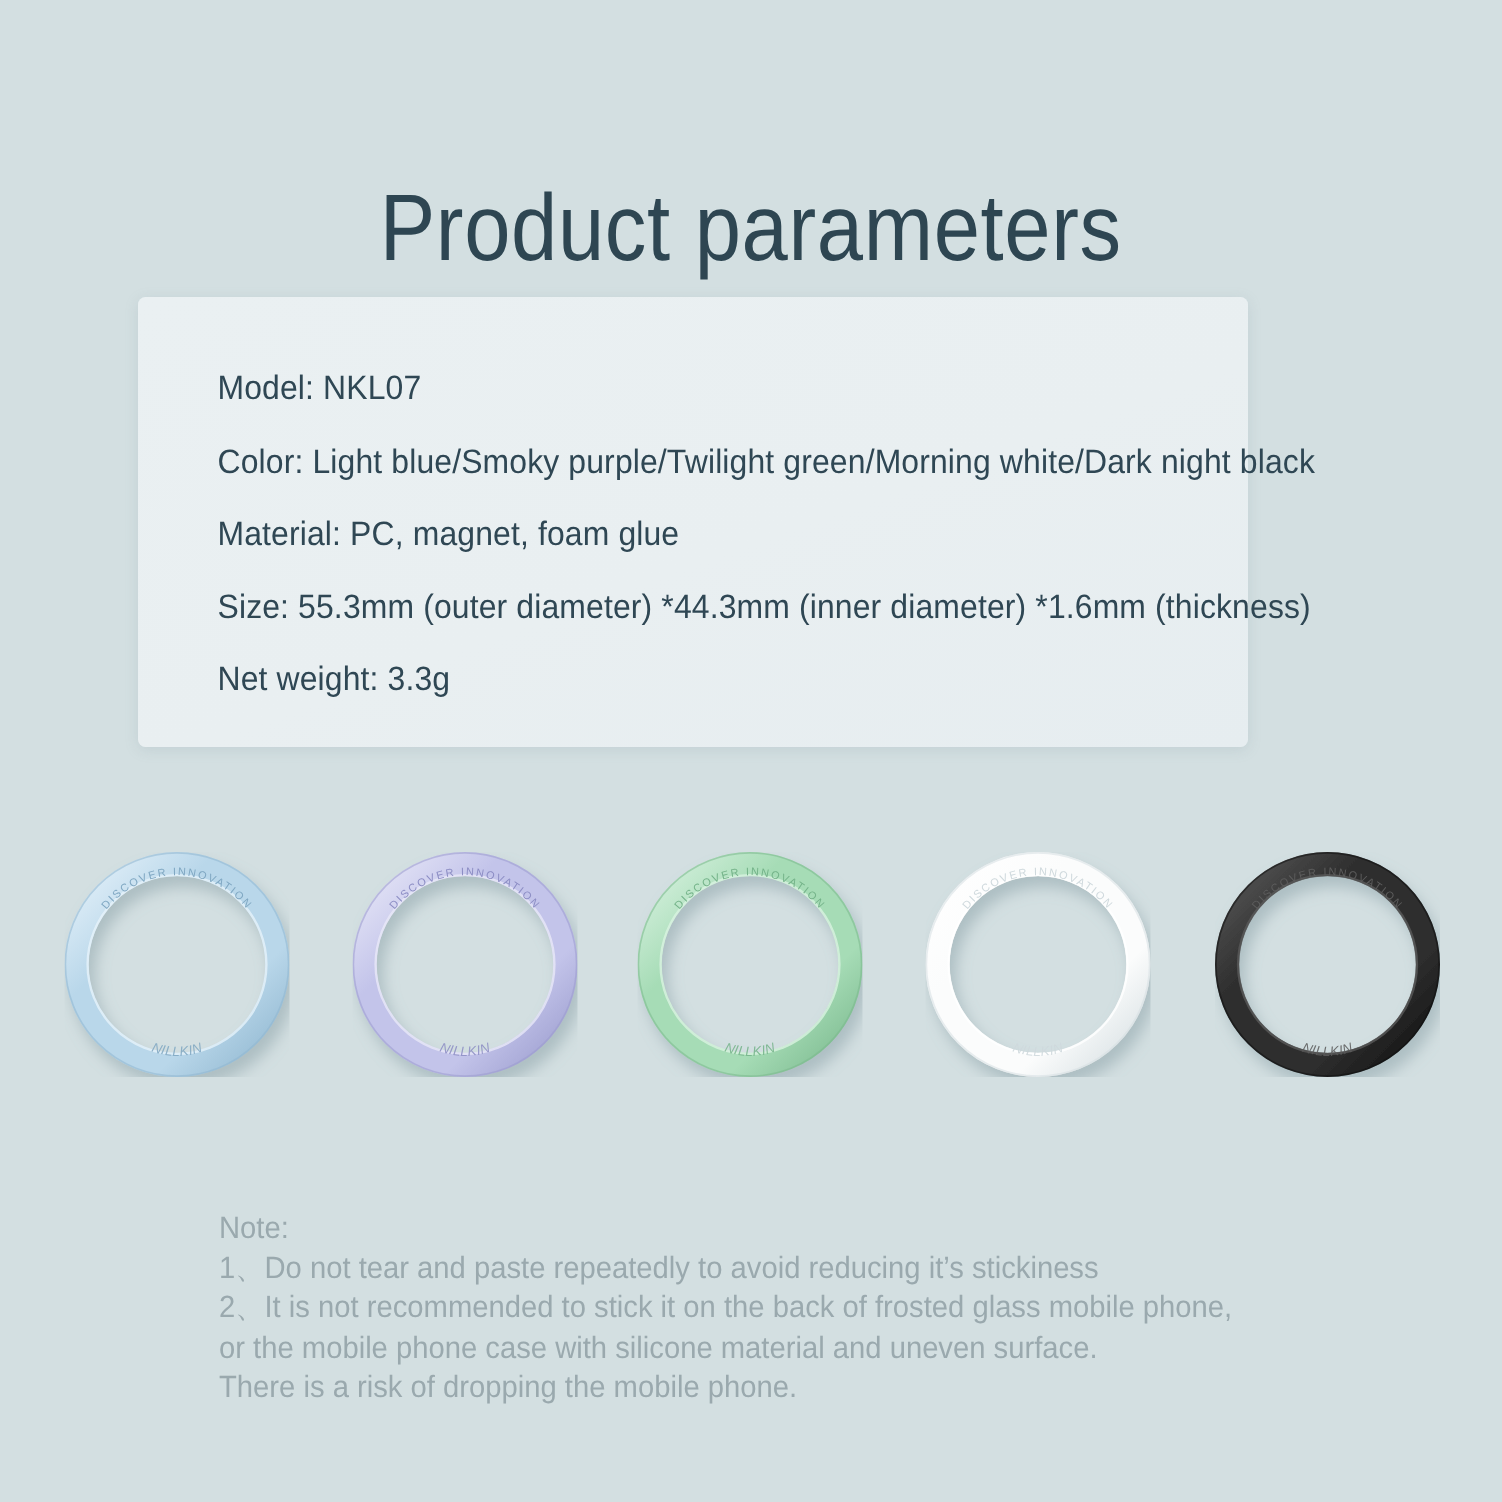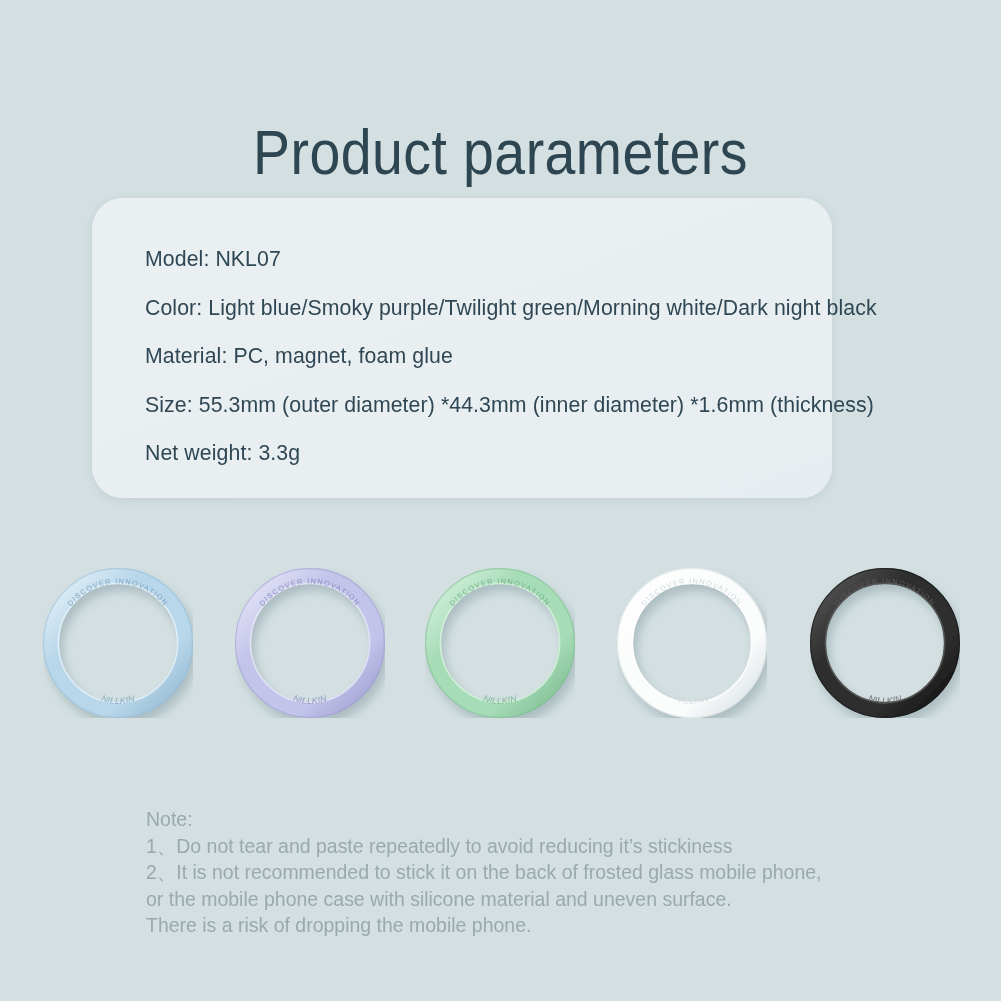--- a/index.html
+++ b/index.html
@@ -32,21 +32,21 @@
     white-space: nowrap;
   }
 
   
   .spec-card {
     position: absolute;
     left: 92px;
     top: 198px;
     width: 740px;
     height: 300px;
-    border-radius: 31px;
+    border-radius: 5px;
     background: linear-gradient(160deg, #eaf0f2 0%, #e9eff1 55%, #e6edf0 100%);
     box-shadow: 0 2px 9px rgba(120, 145, 155, 0.18);
   }
   .spec-list {
     position: absolute;
     left: 53px;
     top: 37px;
     right: 26px;
   }
   .spec-line {

